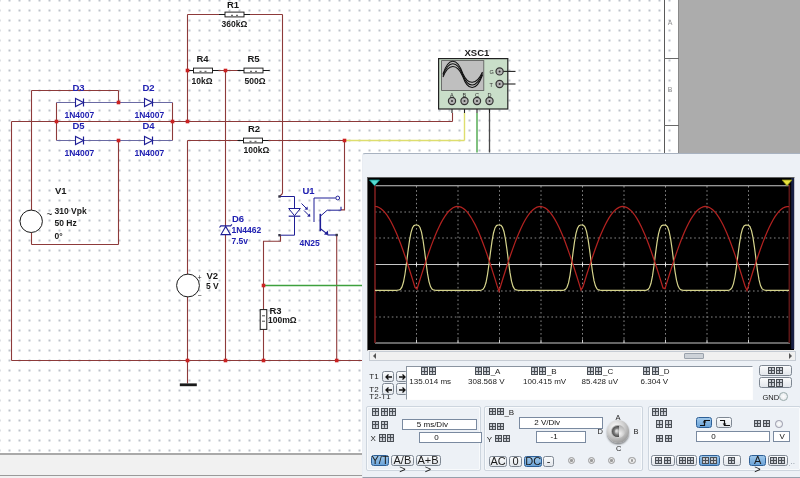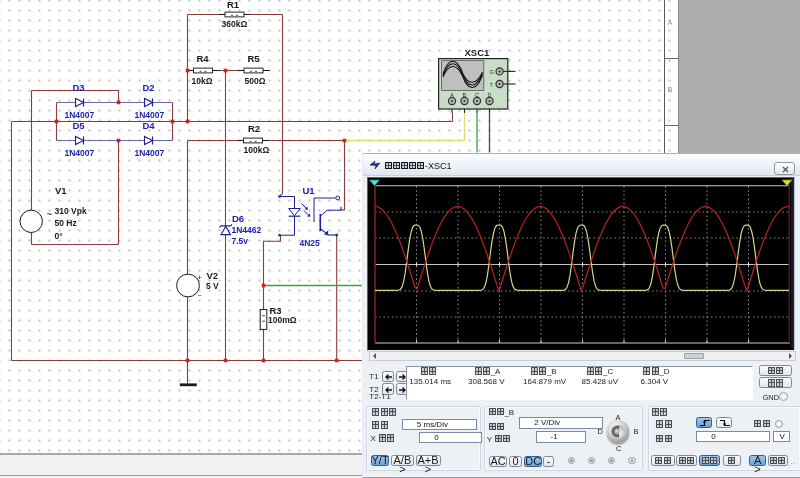--- a/index.html
+++ b/index.html
@@ -181,31 +181,20 @@
       <text x="64.5" y="156.3" font-size="8.5" fill="#2121b2" font-weight="bold">1N4007</text>
       <text x="142.5" y="129" font-size="9.5" fill="#2121b2" font-weight="bold">D4</text>
       <text x="134.5" y="156.3" font-size="8.5" fill="#2121b2" font-weight="bold">1N4007</text>
       <text x="232" y="222.3" font-size="9.5" fill="#2121b2" font-weight="bold">D6</text>
       <text x="231.5" y="233" font-size="8.5" fill="#2121b2" font-weight="bold">1N4462</text>
       <text x="231.5" y="244.3" font-size="8.5" fill="#2121b2" font-weight="bold">7.5v</text>
       <text x="302.5" y="193.8" font-size="9.5" fill="#2121b2" font-weight="bold">U1</text>
       <text x="299.5" y="246" font-size="8.5" fill="#2121b2" font-weight="bold">4N25</text>
     </svg>
  <div id="win" class="abs">
-  <div id="title" class="abs">
-        <svg width="13" height="10" style="left:6px;top:6px">
-          <path d="M1,5 L6,1 L5,4 L11,3 L6,9 L7,5.5 Z" fill="#23308c" stroke="#10154a" stroke-width="0.6"></path>
-        </svg>
-        <div class="abs cb" style="left:21px;top:7px;font-size:8px;color:#111"><span class="c"></span><span class="c"></span><span class="c"></span><span class="c"></span><span class="c"></span><span style="font-size:9px;color:#111">-XSC1</span></div>
-        <div class="abs" style="left:411px;top:8.5px;width:21px;height:13px;border:1px solid #8f979f;border-radius:3px;background:linear-gradient(#ffffff,#e3e7eb)">
-          <svg width="7" height="7" style="left:6.5px;top:2.6px">
-            <path d="M1,1 L6,6 M6,1 L1,6" stroke="#565b61" stroke-width="1.4"></path>
-          </svg>
-        </div>
-      </div>
   <div id="screen" class="abs"></div>
   <svg id="scr" width="427" height="171" viewBox="0 0 427 171" style="left:4.8px;top:24.2px">
         <line x1="48.5" y1="8" x2="48.5" y2="165" stroke="#868686" stroke-width="1" stroke-dasharray="1.6 2.6"></line>
         <line x1="90.0" y1="8" x2="90.0" y2="165" stroke="#868686" stroke-width="1" stroke-dasharray="1.6 2.6"></line>
         <line x1="131.5" y1="8" x2="131.5" y2="165" stroke="#868686" stroke-width="1" stroke-dasharray="1.6 2.6"></line>
         <line x1="173.0" y1="8" x2="173.0" y2="165" stroke="#868686" stroke-width="1" stroke-dasharray="1.6 2.6"></line>
         <line x1="214.5" y1="8" x2="214.5" y2="165" stroke="#868686" stroke-width="1" stroke-dasharray="1.6 2.6"></line>
         <line x1="256.0" y1="8" x2="256.0" y2="165" stroke="#868686" stroke-width="1" stroke-dasharray="1.6 2.6"></line>
         <line x1="297.5" y1="8" x2="297.5" y2="165" stroke="#868686" stroke-width="1" stroke-dasharray="1.6 2.6"></line>
         <line x1="339.0" y1="8" x2="339.0" y2="165" stroke="#868686" stroke-width="1" stroke-dasharray="1.6 2.6"></line>
@@ -272,21 +261,21 @@
         </svg>
       </div>
       <div class="abs" style="left:42.5px;top:212.3px;width:347.3px;height:34.7px;background:#fff;border:1px solid;border-color:#8a94a0 #fdfdfd #fdfdfd #8a94a0"></div>
       <div class="abs t" style="left:57.5px;top:213.8px"><span class="c"></span><span class="c"></span></div>
       <div class="abs t" style="left:111.3px;top:213.8px"><span class="c"></span><span class="c"></span>_A</div>
       <div class="abs t" style="left:167.5px;top:213.8px"><span class="c"></span><span class="c"></span>_B</div>
       <div class="abs t" style="left:223.7px;top:213.8px"><span class="c"></span><span class="c"></span>_C</div>
       <div class="abs t" style="left:279.9px;top:213.8px"><span class="c"></span><span class="c"></span>_D</div>
       <div class="abs t" style="left:46.3px;top:223.8px">135.014 ms</div>
       <div class="abs t" style="left:105px;top:223.8px">308.568 V</div>
-      <div class="abs t" style="left:160px;top:223.8px">164.879 mV</div>
+      <div class="abs t" style="left:160px;top:223.8px">100.415 mV</div>
       <div class="abs t" style="left:218.6px;top:223.8px">85.428 uV</div>
       <div class="abs t" style="left:277.6px;top:223.8px">6.304 V</div>
       <div class="btn" style="left:396px;top:211.4px;width:33px;height:11px"><span class="c"></span><span class="c"></span></div>
       <div class="btn" style="left:396px;top:223.6px;width:33px;height:11px"><span class="c"></span><span class="c"></span></div>
       <div class="abs" style="left:399.4px;top:239.4px;font-size:7.5px;color:#222">GND</div>
       <div class="abs" style="left:416px;top:238.5px;width:8.7px;height:8.7px;border:1px solid #9aa;border-radius:50%;background:radial-gradient(#fdfdfd,#dfe3e8)"></div>
       <div class="grp" style="left:2.5px;top:252.5px;width:115px;height:65px"></div>
       <div class="grp" style="left:120.5px;top:252.5px;width:159.5px;height:65px"></div>
       <div class="grp" style="left:285px;top:252.5px;width:153px;height:65px"></div>
       <div class="tt" style="left:8.8px;top:254.5px"><span class="c"></span><span class="c"></span><span class="c"></span></div>

